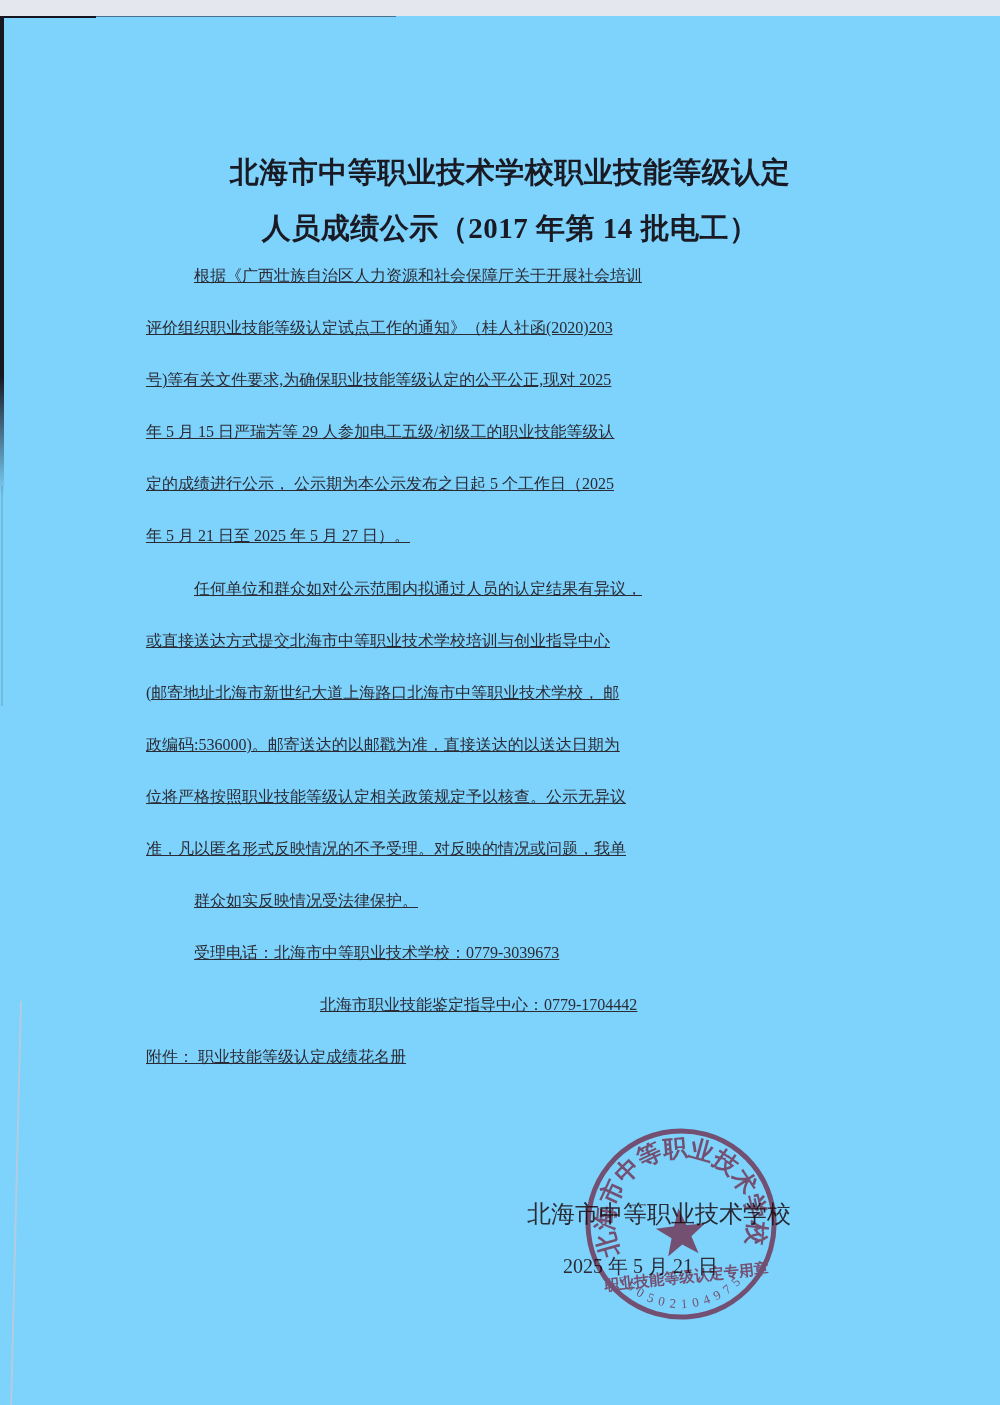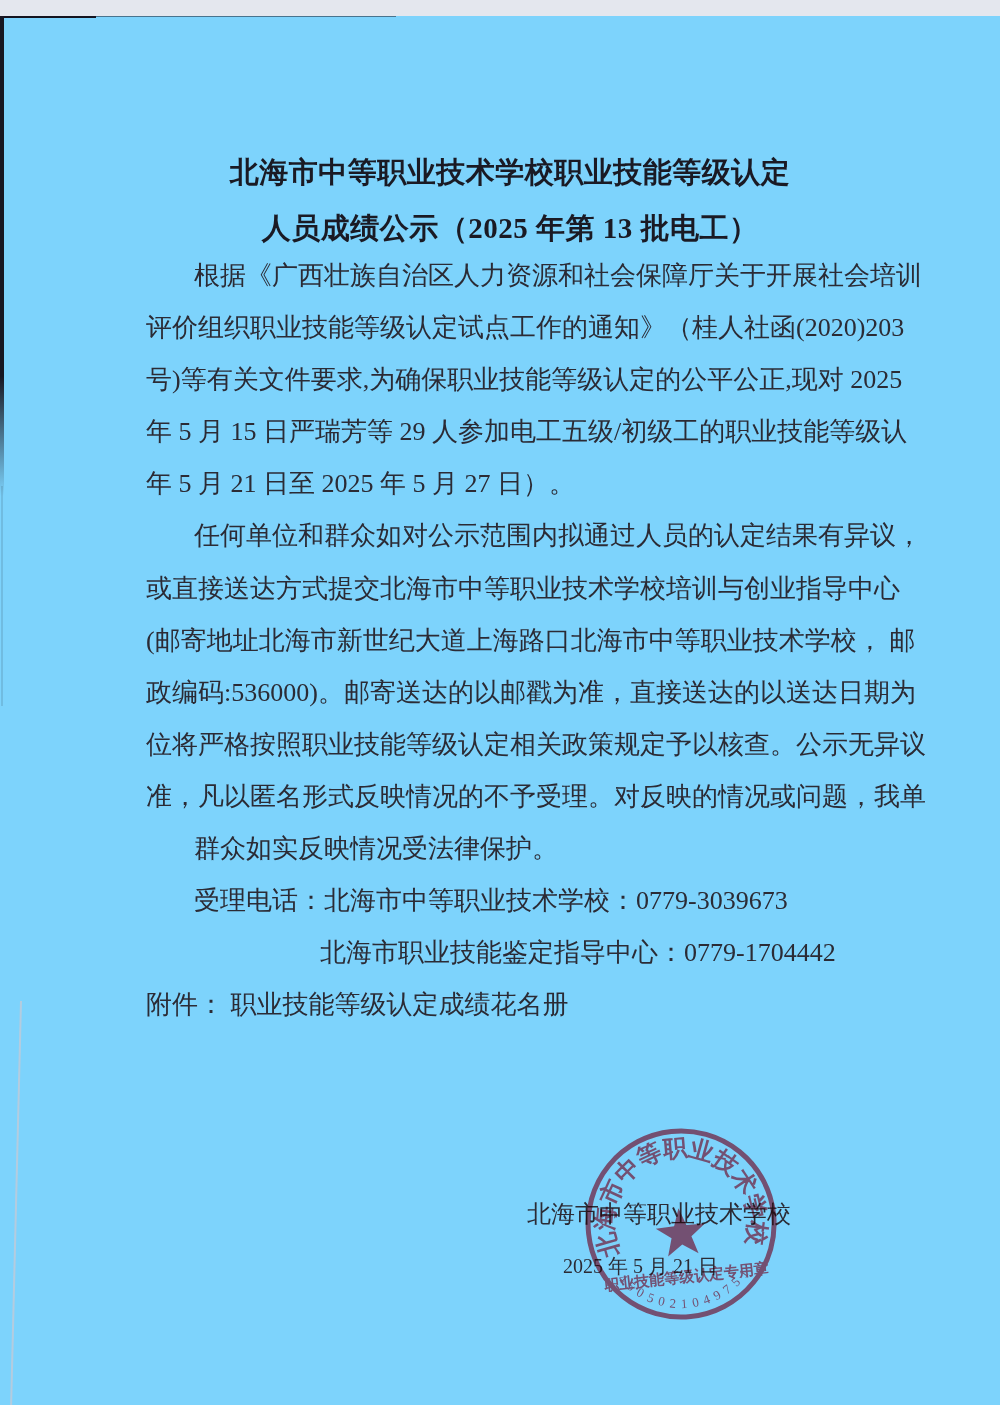--- a/index.html
+++ b/index.html
@@ -25,21 +25,21 @@
     transform:rotate(1.4deg);transform-origin:top center;}
   .edge-bottom-1{position:absolute;left:14px;top:1400px;width:430px;height:3px;background:#10101a;}
   .edge-bottom-2{position:absolute;left:444px;top:1401px;width:225px;height:2px;background:#10101a;opacity:.45;}
 
   
   .title-block{position:absolute;left:146px;top:128px;width:728px;text-align:center;}
   .title-line{font-size:29px;font-weight:bold;line-height:56px;color:#1a1a24;letter-spacing:.5px;}
 
   
   .body-block{position:absolute;left:146px;top:234px;width:736px;}
-  .line{height:52.1px;line-height:52.1px;font-size:26px;white-space:nowrap;}
+  .line{height:52.1px;line-height:52.1px;font-size:16px;white-space:nowrap;text-decoration:underline;}
   .ind{text-indent:48px;}
   .ind-deep{padding-left:174px;}
 
   
   .sig-org{position:absolute;left:527px;top:1184px;font-size:24px;line-height:28px;white-space:nowrap;}
   .sig-date{position:absolute;left:563px;top:1236px;font-size:20px;line-height:28px;white-space:nowrap;}
 
   
   .stamp{
     position:absolute;left:580px;top:1106px;width:202px;height:202px;
@@ -57,28 +57,29 @@
   <div class="edge-top-1"></div>
   <div class="edge-top-2"></div>
   <div class="edge-left-1"></div>
   <div class="edge-left-2"></div>
   <div class="crease"></div>
   <div class="edge-bottom-1"></div>
   <div class="edge-bottom-2"></div>
 
   <div class="title-block">
     <div class="title-line">北海市中等职业技术学校职业技能等级认定</div>
-    <div class="title-line">人员成绩公示（2025 年第 13 批电工）</div>
+    <div class="title-line">人员成绩公示（2017 年第 14 批电工）</div>
   </div>
 
   <div class="body-block">
     <div class="line ind">根据《广西壮族自治区人力资源和社会保障厅关于开展社会培训</div>
     <div class="line">评价组织职业技能等级认定试点工作的通知》（桂人社函(2020)203</div>
     <div class="line">号)等有关文件要求,为确保职业技能等级认定的公平公正,现对 2025</div>
     <div class="line">年 5 月 15 日严瑞芳等 29 人参加电工五级/初级工的职业技能等级认</div>
+    <div class="line">定的成绩进行公示， 公示期为本公示发布之日起 5 个工作日（2025</div>
     <div class="line">年 5 月 21 日至 2025 年 5 月 27 日）。</div>
     <div class="line ind">任何单位和群众如对公示范围内拟通过人员的认定结果有异议，</div>
     <div class="line">或直接送达方式提交北海市中等职业技术学校培训与创业指导中心</div>
     <div class="line">(邮寄地址北海市新世纪大道上海路口北海市中等职业技术学校， 邮</div>
     <div class="line">政编码:536000)。邮寄送达的以邮戳为准，直接送达的以送达日期为</div>
     <div class="line">位将严格按照职业技能等级认定相关政策规定予以核查。公示无异议</div>
     <div class="line">准，凡以匿名形式反映情况的不予受理。对反映的情况或问题，我单</div>
     <div class="line ind">群众如实反映情况受法律保护。</div>
     <div class="line ind">受理电话：北海市中等职业技术学校：0779-3039673</div>
     <div class="line ind-deep">北海市职业技能鉴定指导中心：0779-1704442</div>

